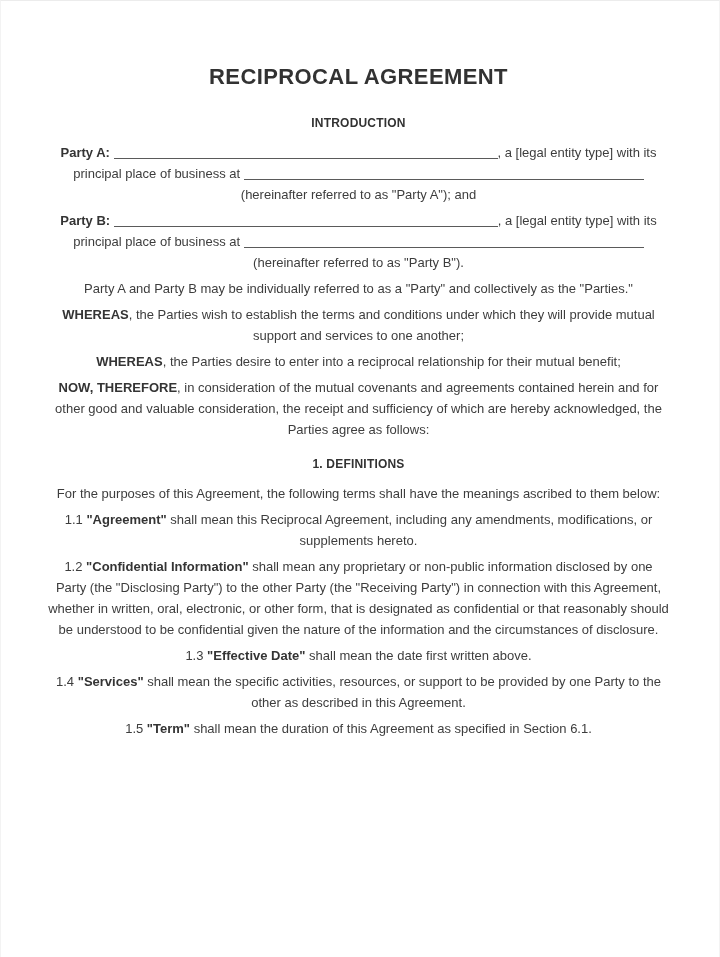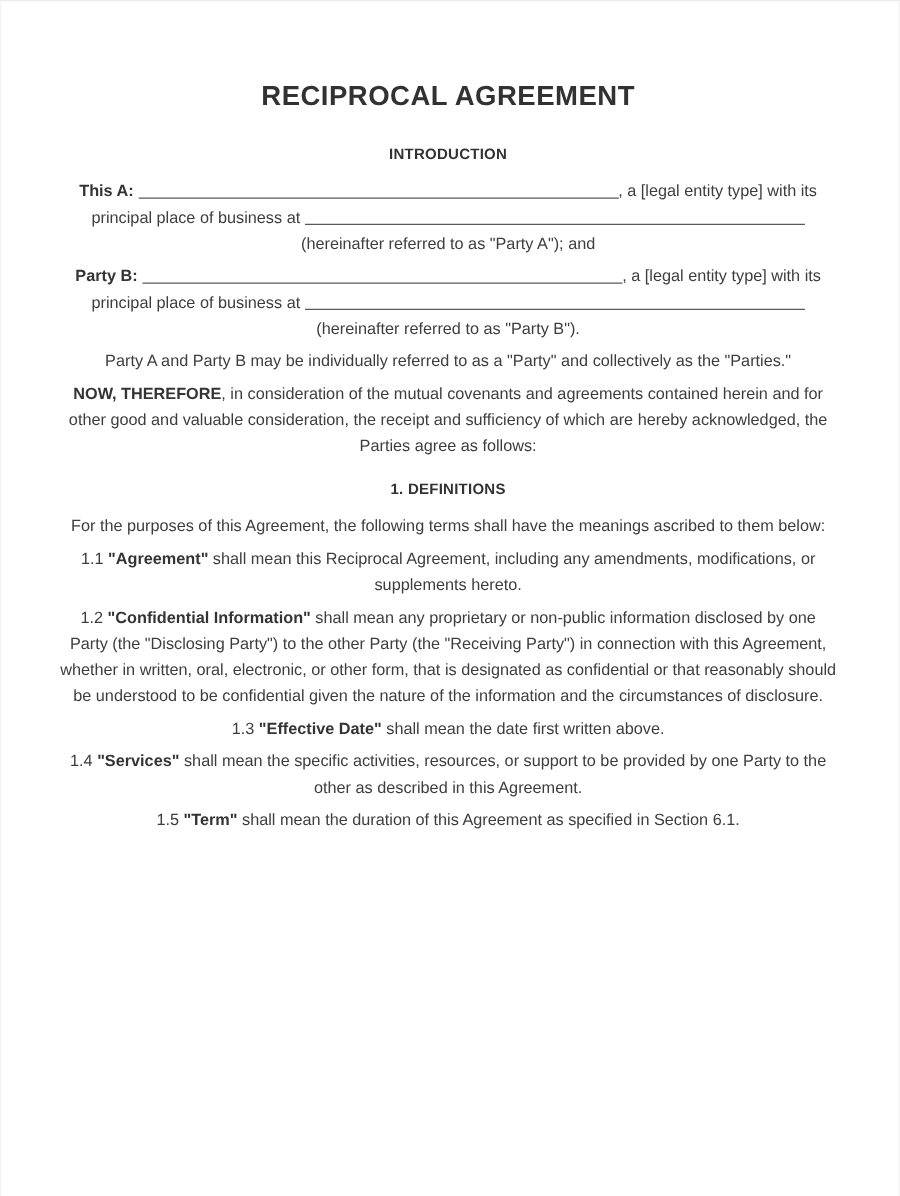--- a/index.html
+++ b/index.html
@@ -65,34 +65,36 @@
 </head>
 <body>
 
 <div class="page">
 
   <h1 class="doc-title">RECIPROCAL AGREEMENT</h1>
 
   <h2 class="section-heading">INTRODUCTION</h2>
 
 
-  <p class="para"><b class="party-label">This A:</b>
+  <p class="para"><b class="party-label">Party A:</b>
     <span class="blank w384"></span><span>, a [legal entity type] with its principal place of business at</span>
     <span class="blank w400"></span>
     <span>(hereinafter referred to as "Party A"); and</span></p>
 
   <p class="para"><b class="party-label">Party B:</b>
     <span class="blank w384"></span><span>, a [legal entity type] with its principal place of business at</span>
     <span class="blank w400"></span>
     <span>(hereinafter referred to as "Party B").</span></p>
 
   <p class="para">Party A and Party B may be individually referred to as a "Party" and collectively as the "Parties."</p>
 
+  <p class="para"><b class="lead">WHEREAS</b><span>, the Parties wish to establish the terms and conditions under which they will provide mutual support and services to one another;</span></p>
 
 
+  <p class="para"><b class="lead">WHEREAS</b><span>, the Parties desire to enter into a reciprocal relationship for their mutual benefit;</span></p>
 
   <p class="para"><b class="lead">NOW, THEREFORE</b><span>, in consideration of the mutual covenants and agreements contained herein and for other good and valuable consideration, the receipt and sufficiency of which are hereby acknowledged, the Parties agree as follows:</span></p>
 
   <h2 class="section-heading definitions-heading">1. DEFINITIONS</h2>
 
   <p class="para">For the purposes of this Agreement, the following terms shall have the meanings ascribed to them below:</p>
 
   <p class="para"><span>1.1</span>
     <b class="term">"Agreement"</b>
     <span>shall mean this Reciprocal Agreement, including any amendments, modifications, or supplements hereto.</span></p>

